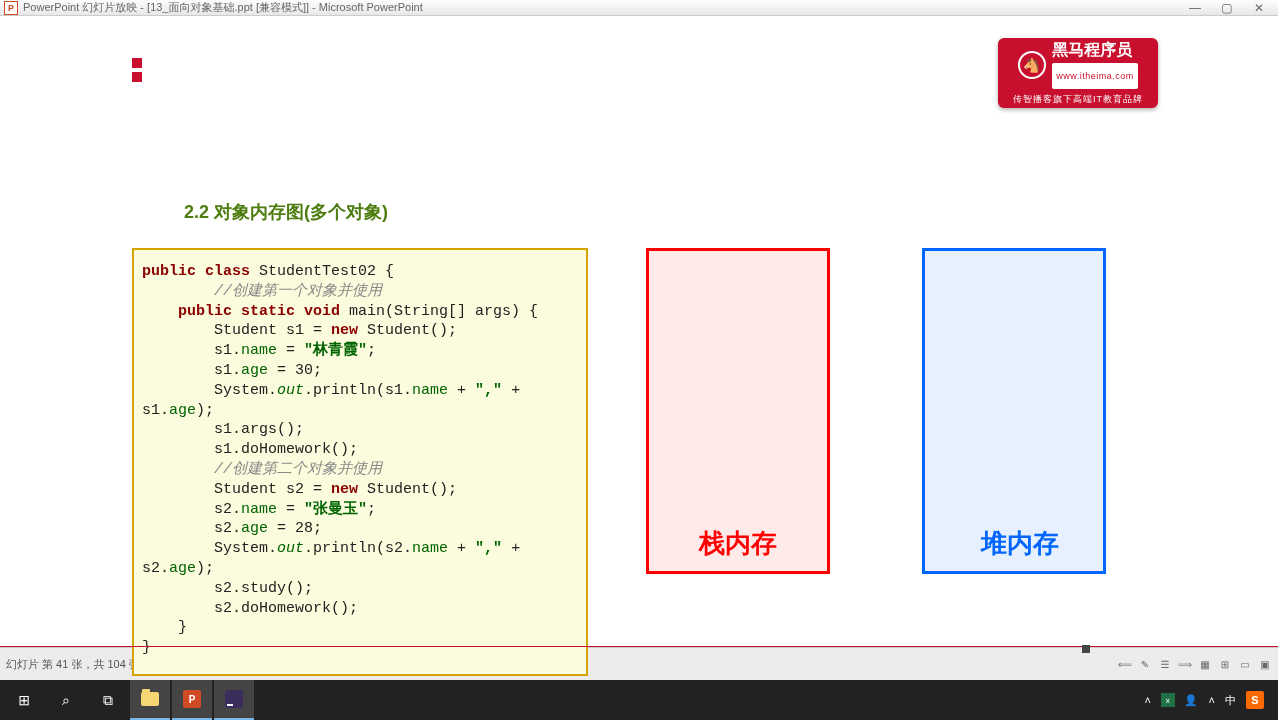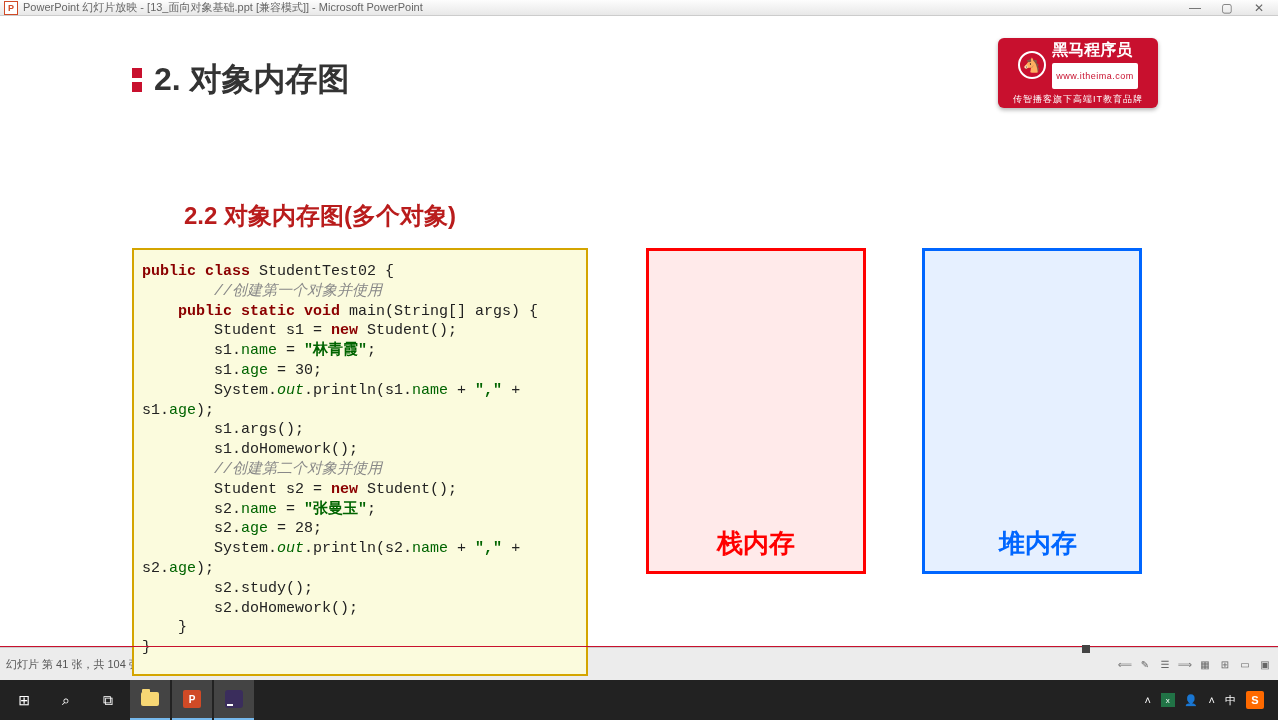--- a/index.html
+++ b/index.html
@@ -15,28 +15,28 @@
 .logo { position: absolute; top: 22px; right: 120px; width: 160px; height: 70px; background: #c8102e; border-radius: 6px; color: #fff; display: flex; flex-direction: column; align-items: center; justify-content: center; box-shadow: 0 2px 4px rgba(0,0,0,.3); }
 .logo-row { display: flex; align-items: center; gap: 6px; }
 .logo-horse { width: 28px; height: 28px; border: 2px solid #fff; border-radius: 50%; display: flex; align-items: center; justify-content: center; font-size: 14px; }
 .logo-text { font-size: 16px; font-weight: bold; }
 .logo-url { font-size: 9px; background: #fff; color: #c8102e; padding: 8px 4px; border-radius: 2px; margin-top: 2px; letter-spacing: .5px; }
 .logo-sub { font-size: 9px; margin-top: 4px; letter-spacing: 1px; }
 .section-title { position: absolute; top: 42px; left: 132px; display: flex; align-items: center; gap: 12px; }
 .section-dots { display: flex; flex-direction: column; gap: 4px; }
 .dot { width: 10px; height: 10px; background: #c8102e; }
 .section-title h1 { font-size: 32px; font-weight: bold; color: #333; }
-.subheading { position: absolute; top: 184px; left: 184px; font-size: 24px; font-weight: bold; color: #b91c1c; }
+.subheading { position: absolute; top: 184px; left: 184px; font-size: 18px; font-weight: bold; color: #4d7c0f; }
 .code-box { position: absolute; top: 232px; left: 132px; width: 456px; height: 428px; border: 2px solid #d4a500; background: #fbfbdd; padding: 12px 8px; font-family: "Consolas","Courier New",monospace; font-size: 15px; line-height: 1.32; color: #222; }
 .kw { color: #8b0000; font-weight: bold; }
 .kw2 { color: #8b0000; font-weight: bold; }
 .cm { color: #888; font-style: italic; }
 .str { color: #006400; font-weight: bold; }
 .fld { color: #006400; font-weight: normal; }
-.mem-box { position: absolute; top: 232px; width: 220px; height: 326px; border: 3px solid; display: flex; align-items: flex-end; justify-content: center; padding-bottom: 10px; }
+.mem-box { position: absolute; top: 232px; width: 184px; height: 326px; border: 3px solid; display: flex; align-items: flex-end; justify-content: center; padding-bottom: 10px; }
 .stack-box { left: 646px; border-color: #ff0000; background: #ffeaea; }
 .heap-box { left: 922px; border-color: #0066ff; background: #e6f0ff; padding-left: 12px; }
 .mem-label { font-size: 26px; font-weight: bold; }
 .stack-box .mem-label { color: #ff0000; }
 .heap-box .mem-label { color: #0066ff; }
 .progress { height: 6px; background: #c8102e; position: relative; }
 .progress-knob { position: absolute; left: 1082px; top: -1px; width: 8px; height: 8px; background: #444; }
 .status { height: 14px; background: #ececec; display: flex; align-items: center; font-size: 11px; color: #555; padding: 16px 6px; border-top: 1px solid #ccc; }
 .status .left { flex: 1; }
 .status .icons { display: flex; gap: 6px; }
@@ -80,21 +80,20 @@
           </div>
         </div>
         <div class="logo-sub">传智播客旗下高端IT教育品牌</div>
       </div>
 
       <div class="section-title">
         <div class="section-dots">
             <div class="dot"></div>
             <div class="dot"></div>
           </div>
-        <h1><span>2.</span> <span>对象内存图</span></h1>
       </div>
 
       <div class="subheading">2.2 对象内存图(多个对象)</div>
 
       <div class="code-box">
         <div><span class="kw">public class</span><span> StudentTest02 {</span></div>
         <div><span class="ind">        </span><span class="cm">//创建第一个对象并使用</span></div>
         <div><span class="ind">    </span><span class="kw">public static void</span><span> main(String[] args) {</span></div>
         <div><span class="ind">        </span><span>Student s1 = </span><span class="kw2">new</span><span> Student();</span></div>
         <div><span class="ind">        </span><span>s1.</span><span class="fld">name</span><span> = </span><span class="str">"林青霞"</span><span>;</span></div>

